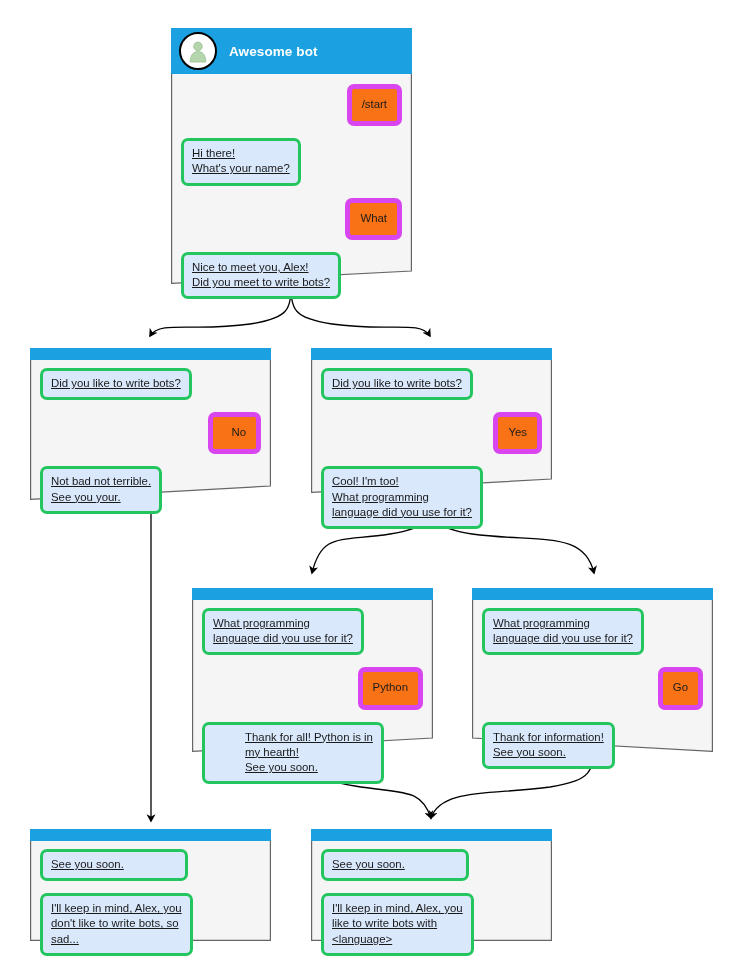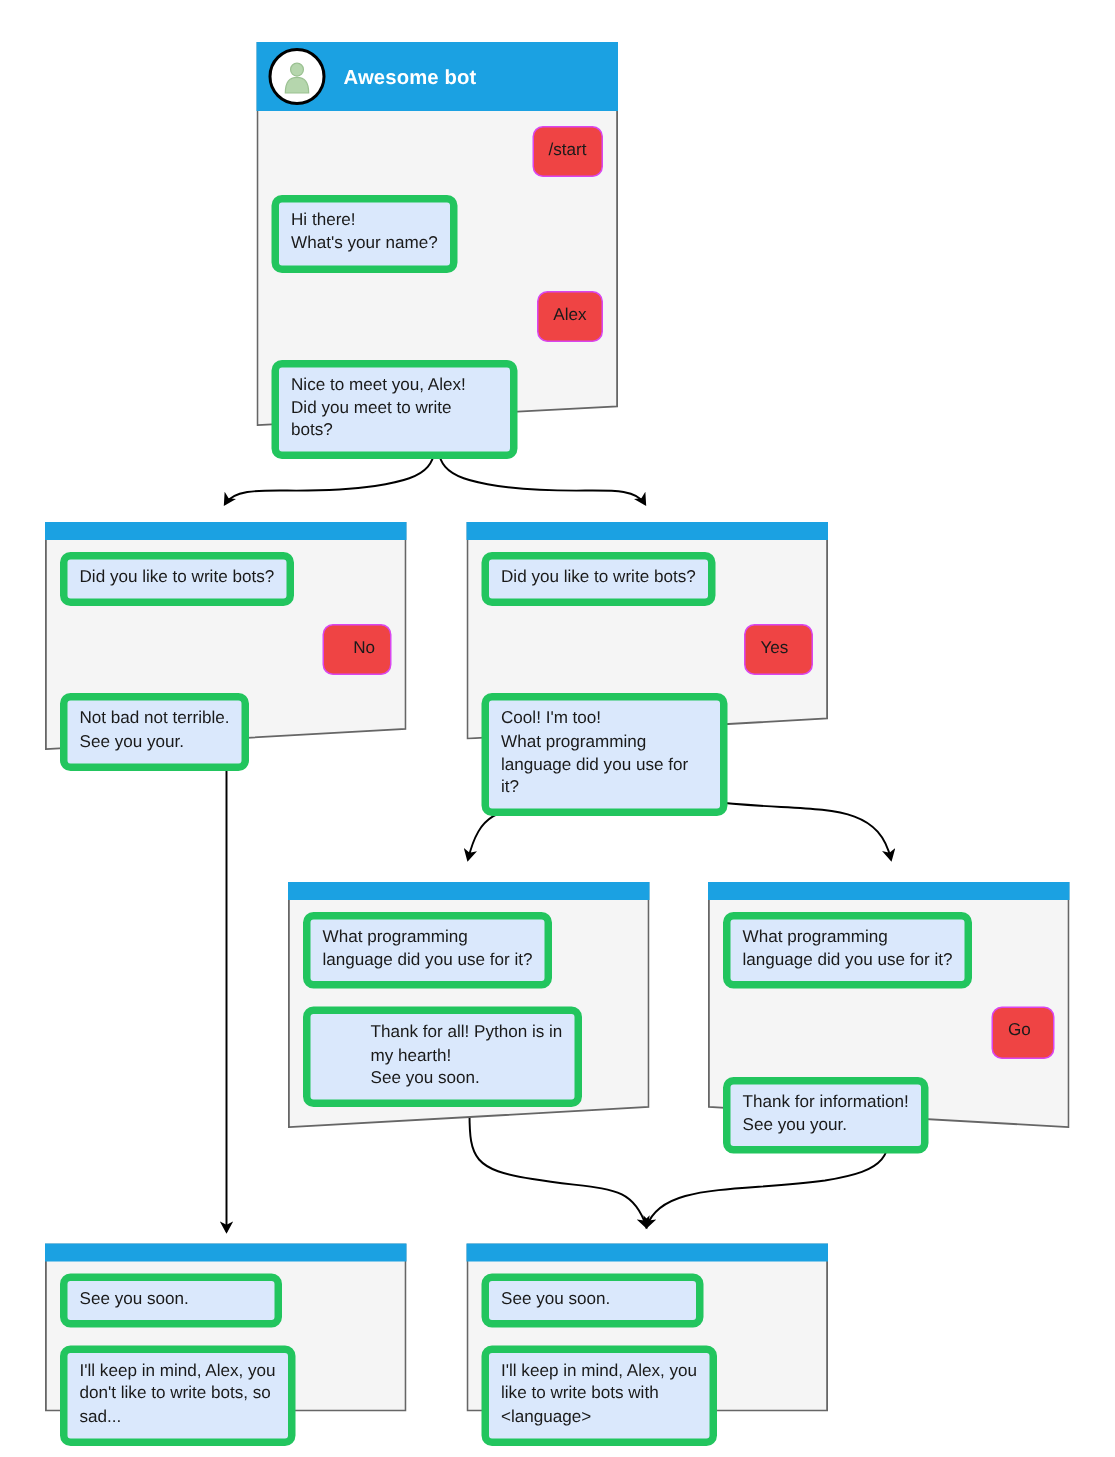--- a/index.html
+++ b/index.html
@@ -98,25 +98,26 @@
     border-radius: 7px;
     padding: 5px 8px 6px 8px;
     font-size: 11.4px;
     line-height: 15.2px;
     color: #1a1a1a;
     white-space: pre-line;
     max-width: 74%;
   }
   .bubble.bot {
     background: #dae8fc;
-    border: 5px solid #22c55e;
+    border: 3px solid #22c55e;
+    text-decoration: underline;
   }
   .bubble.user {
-    background: #ef4444;
-    border: 1px solid #d946ef;
+    background: #f97316;
+    border: 5px solid #d946ef;
     padding: 8px 10px 9px 10px;
   }
 </style>
 </head>
 <body>
 
 <div id="canvas">
 
   <svg class="edges" viewBox="0 0 743 971" width="743" height="971">
     <defs>
@@ -156,21 +157,21 @@
       </div>
       <div class="chat">
         <div class="msg-row user">
           <div class="bubble user">/start</div>
         </div>
         <div class="msg-row bot">
           <div class="bubble bot">Hi there!
 What's your name?</div>
         </div>
         <div class="msg-row user">
-          <div class="bubble user">Alex</div>
+          <div class="bubble user">What</div>
         </div>
         <div class="msg-row bot">
           <div class="bubble bot">Nice to meet you, Alex!
 Did you meet to write bots?</div>
         </div>
       </div>
     </div>
   </div>
 
   <div class="node" style="left:30px; top:348px; width:241px; height:152px;">
@@ -220,20 +221,23 @@
     <svg class="node-shape" viewBox="0 0 241 164" preserveAspectRatio="none">
       <path d="M 0.6,0.6 L 240.4,0.6 L 240.4,150 L 0.6,163.4 Z" fill="#f5f5f5" stroke="#666666" stroke-width="1.2"></path>
     </svg>
     <div class="node-inner">
       <div class="node-header plain"></div>
       <div class="chat" style="padding-top:8px;">
         <div class="msg-row bot">
           <div class="bubble bot" style="max-width:none;">What programming
 language did you use for it?</div>
         </div>
+        <div class="msg-row user">
+          <div class="bubble user">Python</div>
+        </div>
         <div class="msg-row bot">
           <div class="bubble bot" style="max-width:none;padding-left:40px;">Thank for all! Python is in
 my hearth!
 See you soon.</div>
         </div>
       </div>
     </div>
   </div>
 
   <div class="node" style="left:472px; top:588px; width:241px; height:164px;">
@@ -245,21 +249,21 @@
       <div class="chat" style="padding-top:8px;">
         <div class="msg-row bot">
           <div class="bubble bot" style="max-width:none;">What programming
 language did you use for it?</div>
         </div>
         <div class="msg-row user">
           <div class="bubble user" style="min-width:42px;margin-left:21px;">Go</div>
         </div>
         <div class="msg-row bot">
           <div class="bubble bot">Thank for information!
-See you your.</div>
+See you soon.</div>
         </div>
       </div>
     </div>
   </div>
 
   <div class="node" style="left:30px; top:829px; width:241px; height:112px;">
     <svg class="node-shape" viewBox="0 0 241 112" preserveAspectRatio="none">
       <path d="M 0.6,0.6 L 240.4,0.6 L 240.4,111.4 L 0.6,111.4 Z" fill="#f5f5f5" stroke="#666666" stroke-width="1.2"></path>
     </svg>
     <div class="node-inner">

